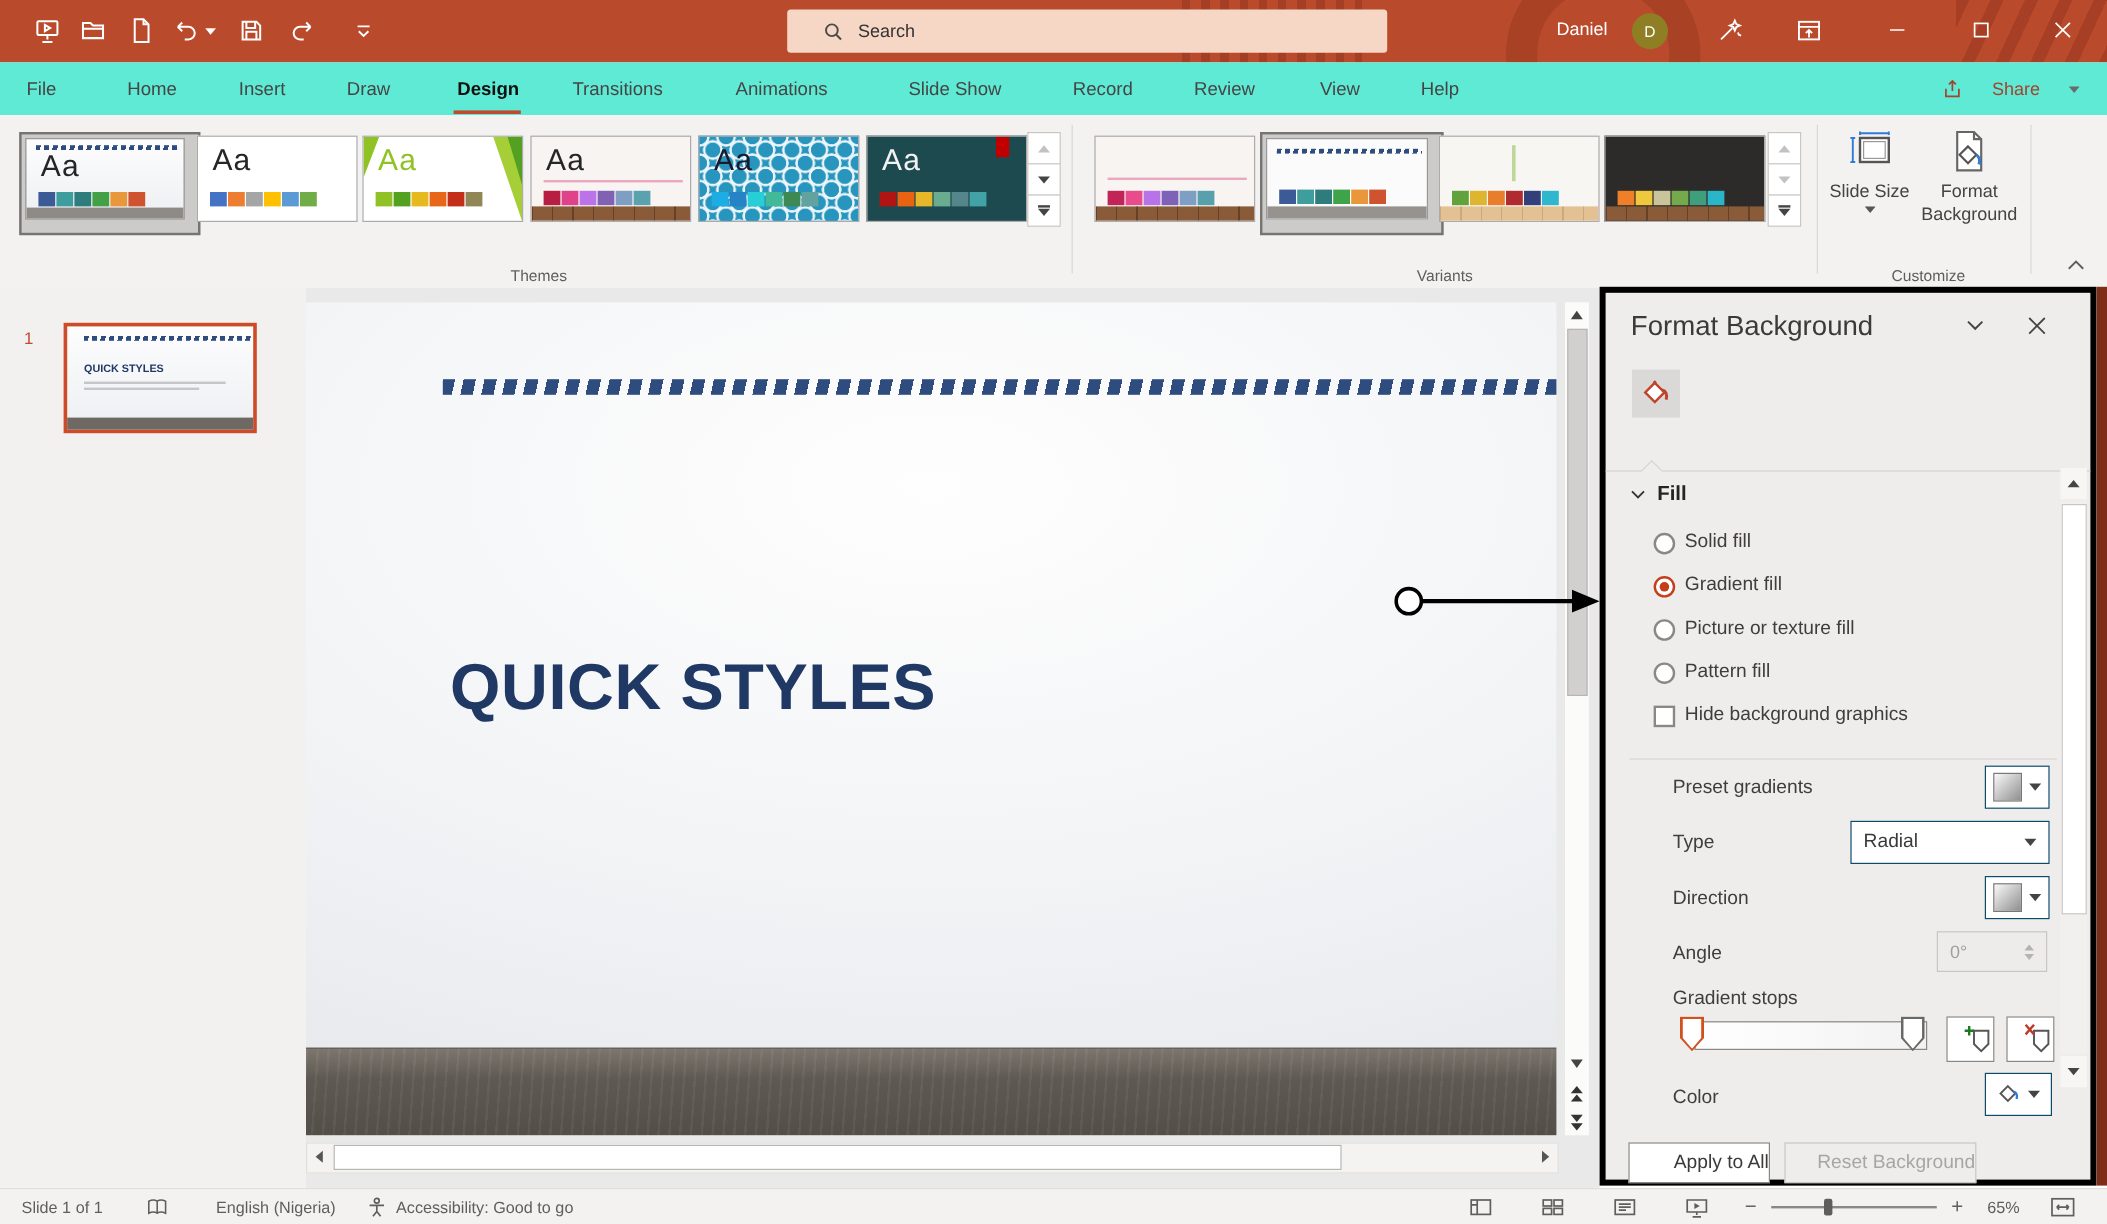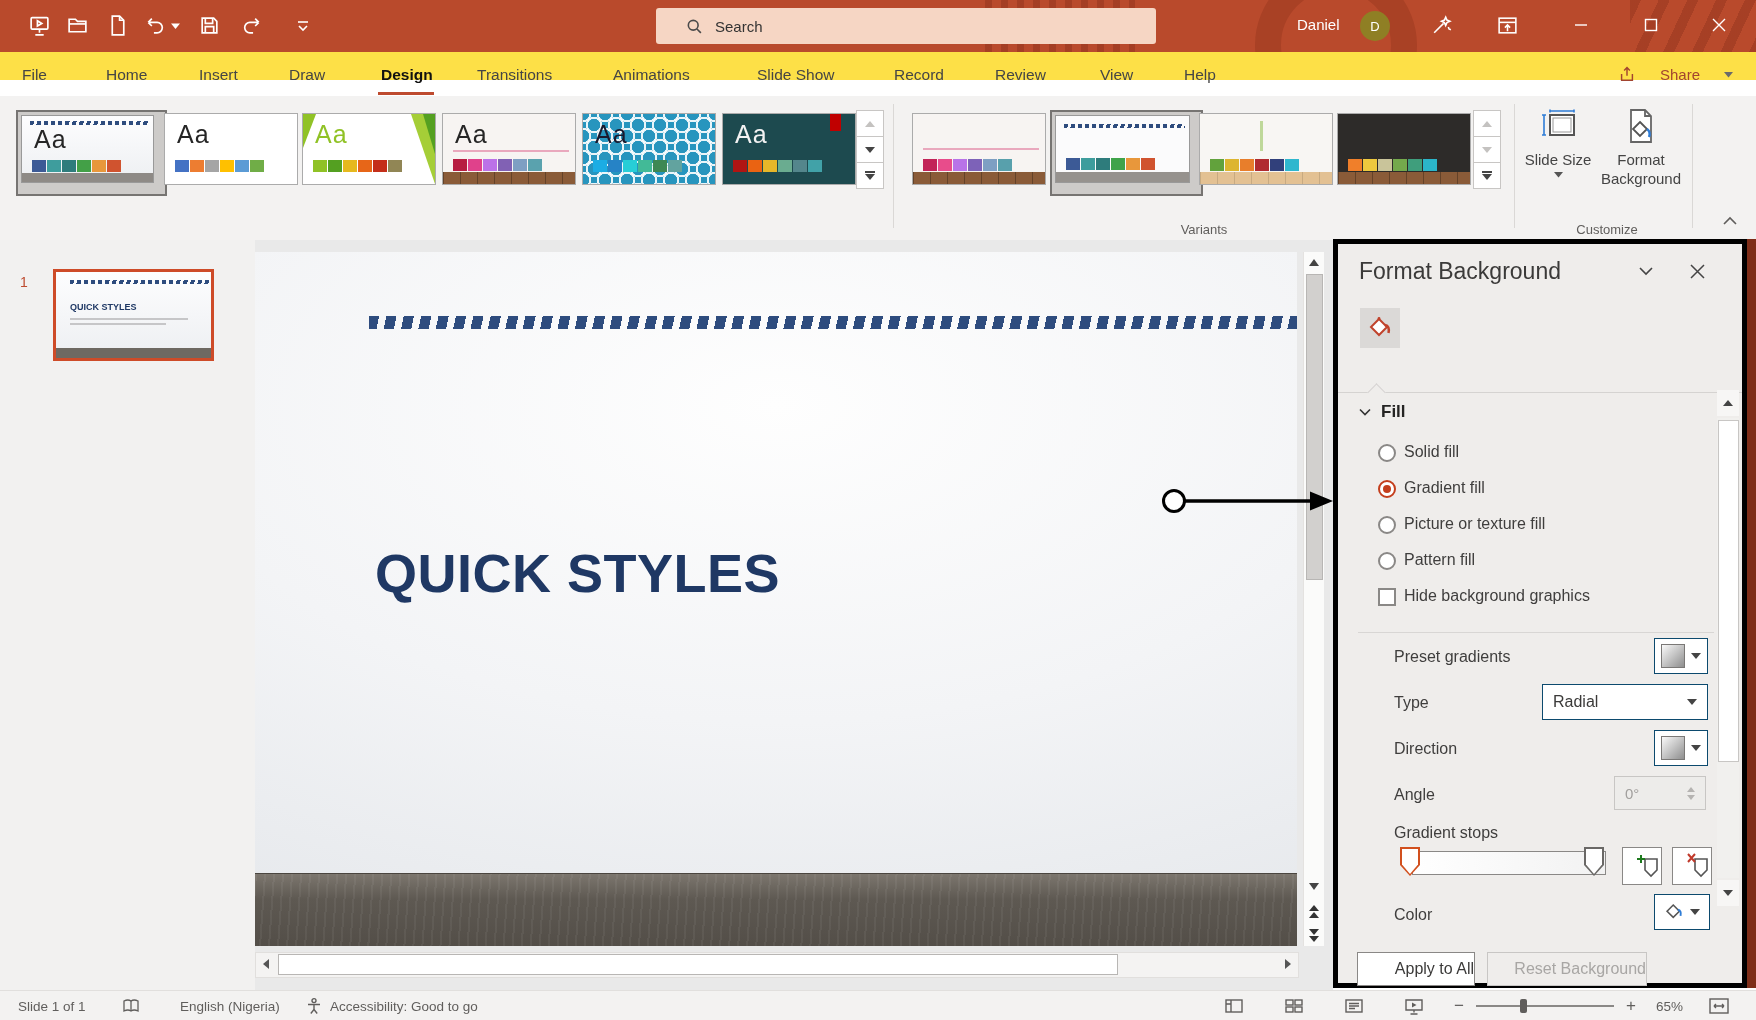--- a/index.html
+++ b/index.html
@@ -13,21 +13,21 @@
   .tb-deco{position:absolute;z-index:0}
   .tb-item{position:absolute;z-index:2}
   .tb-title{color:#fff;font-size:15.5px;letter-spacing:.2px;line-height:52px}
   .searchbox{display:flex;align-items:center;gap:12px;background:#F6D6C4;border-radius:3px;
              padding-left:30px;font-size:15px;color:#333}
   .avatar{border-radius:50%;background:#8F7F24;color:#fff;font-size:13px;display:flex;
           align-items:center;justify-content:center}
   .winbtn{width:34px;height:30px;display:flex;align-items:center;justify-content:center}
 
   
-  .tabrow{left:0;top:52px;width:1756px;height:28px;background:#fde047}
+  .tabrow{left:0;top:52px;width:1756px;height:44px;background:#5eead4}
   .tab{position:absolute;top:0;height:44px;line-height:46px;font-size:15.5px;color:#454545;cursor:default}
   .tab.active{color:#111;font-weight:700}
   .tab-underline{position:absolute;height:3px;background:#BE4B2F}
   .share{position:absolute;display:flex;align-items:center;gap:24px;color:#A24430;font-size:15px}
 
   
   .ribbon{left:0;top:96px;width:1756px;height:144px;background:#F3F2F1;border-bottom:1px solid #D8D6D4}
   .rb-divider{position:absolute;top:8px;height:124px;width:1px;background:#DAD8D6}
   .grouplabel{position:absolute;top:126px;font-size:13px;color:#605E5C;text-align:center}
   .thumb{position:absolute;width:132px;height:70px;background:#fff;border:1px solid #ABABAB;overflow:hidden}
@@ -305,20 +305,21 @@
     <div class="scrollbtn" style="left:856px;top:14px">
         <span class="tri tri-up dim"></span>
       </div>
     <div class="scrollbtn" style="left:856px;top:40px">
         <span class="tri tri-down"></span>
       </div>
     <div class="scrollbtn morebtn" style="left:856px;top:66px">
         <span class="moreline"></span>
         <span class="tri tri-down"></span>
       </div>
+    <div class="grouplabel" style="left:16px;width:866px">Themes</div>
 
     <div class="rb-divider" style="left:893px"></div>
 
     <div class="thumb" style="left:912px;top:17px;background:#F7F4F2">
       <div style="position:absolute;left:10px;right:6px;top:34px;height:2px;background:#E9A8BD"></div>
       <div class="swatches" style="bottom:13px">
           <span class="swatch" style="background: rgb(194, 36, 87);"></span>
           <span class="swatch" style="background: rgb(232, 76, 139);"></span>
           <span class="swatch" style="background: rgb(184, 115, 232);"></span>
           <span class="swatch" style="background: rgb(125, 98, 184);"></span>

